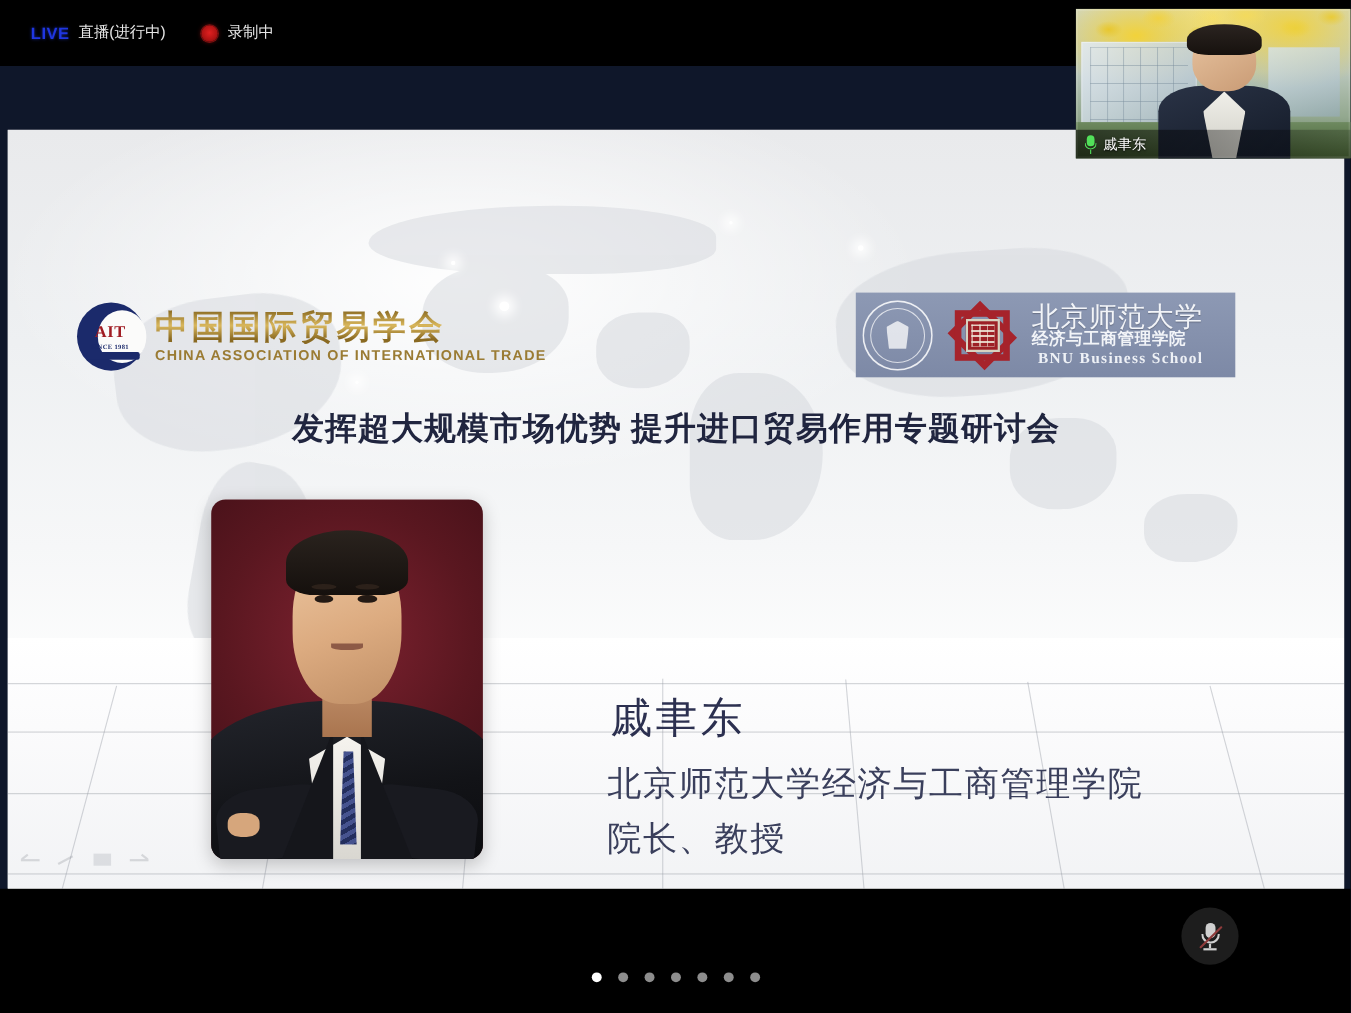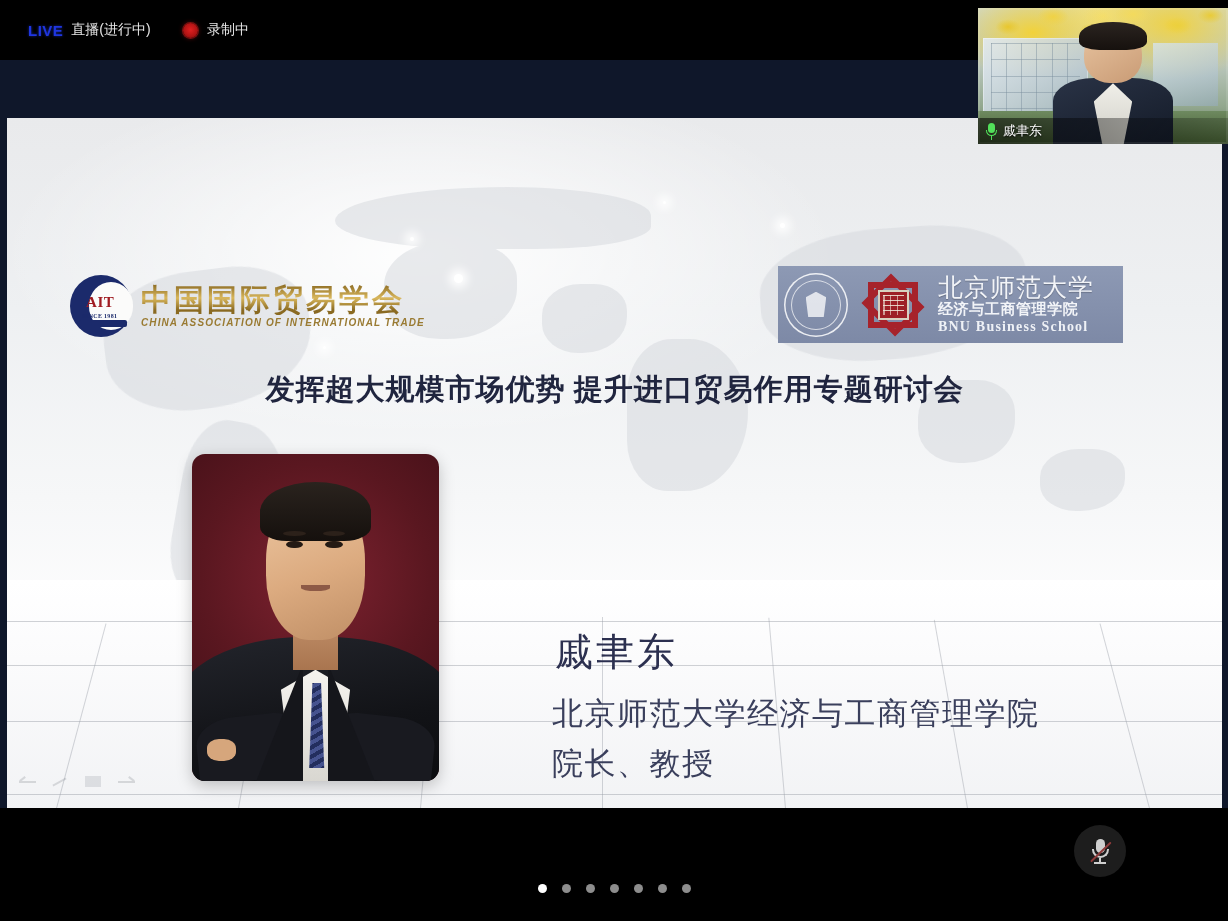--- a/index.html
+++ b/index.html
@@ -194,23 +194,22 @@
     font-family:"Liberation Serif",serif;
   }
   .cait-words{ display:flex; flex-direction:column; gap:2px; }
   .cait-cn{
     font-size:30px; font-weight:bold; letter-spacing:3px; line-height:1.05;
     background:linear-gradient(#8a6a22, #d9b75c 45%, #8a6a22 85%);
     -webkit-background-clip:text; background-clip:text; color:transparent;
     font-family:"DejaVu Sans",sans-serif;
   }
   .cait-en{
-    font-size:10px; font-weight:bold; letter-spacing:1.1px; color:#9a7b33;
+    font-size:13px; font-weight:bold; letter-spacing:1.1px; color:#9a7b33;
     font-family:"Liberation Sans",sans-serif;
-    font-style:italic;
   }
 
   .bnu-logo{
     position:absolute; left:771px; top:148px; width:345px; height:77px; z-index:4;
     background:linear-gradient(#8d99b4,#7d89a6); overflow:hidden;
     display:flex; align-items:center; padding-left:6px; gap:6px;
   }
   .bnu-seal{
     width:64px; height:64px; border-radius:50%; flex:none; position:relative;
     box-shadow:inset 0 0 0 1.5px rgba(255,255,255,.85);
@@ -245,20 +244,21 @@
   }
   .bnu-words{ display:flex; flex-direction:column; justify-content:center; gap:1px; }
   .bnu-cn1{
     font-size:25px; font-weight:normal; color:#f2f4f8; letter-spacing:1px; line-height:1.02;
     font-family:"DejaVu Sans",sans-serif; text-shadow:0 1px 1px rgba(0,0,0,.25);
   }
   .bnu-cn2{ font-size:15px; font-weight:bold; color:#f2f4f8; letter-spacing:.6px; line-height:1.1; }
   .bnu-en{
     font-size:14px; font-weight:bold; color:#eef1f6; letter-spacing:1.2px; line-height:1.1;
     font-family:"Liberation Serif",serif;
+    text-align:right;
   }
 
   
   .slide-title{
     position:absolute; left:0; top:252px; width:100%; text-align:center; z-index:5;
     font-size:29px; font-weight:bold; color:#20253f; letter-spacing:1px;
     font-family:Liberation Serif, serif;
   }
 
   

